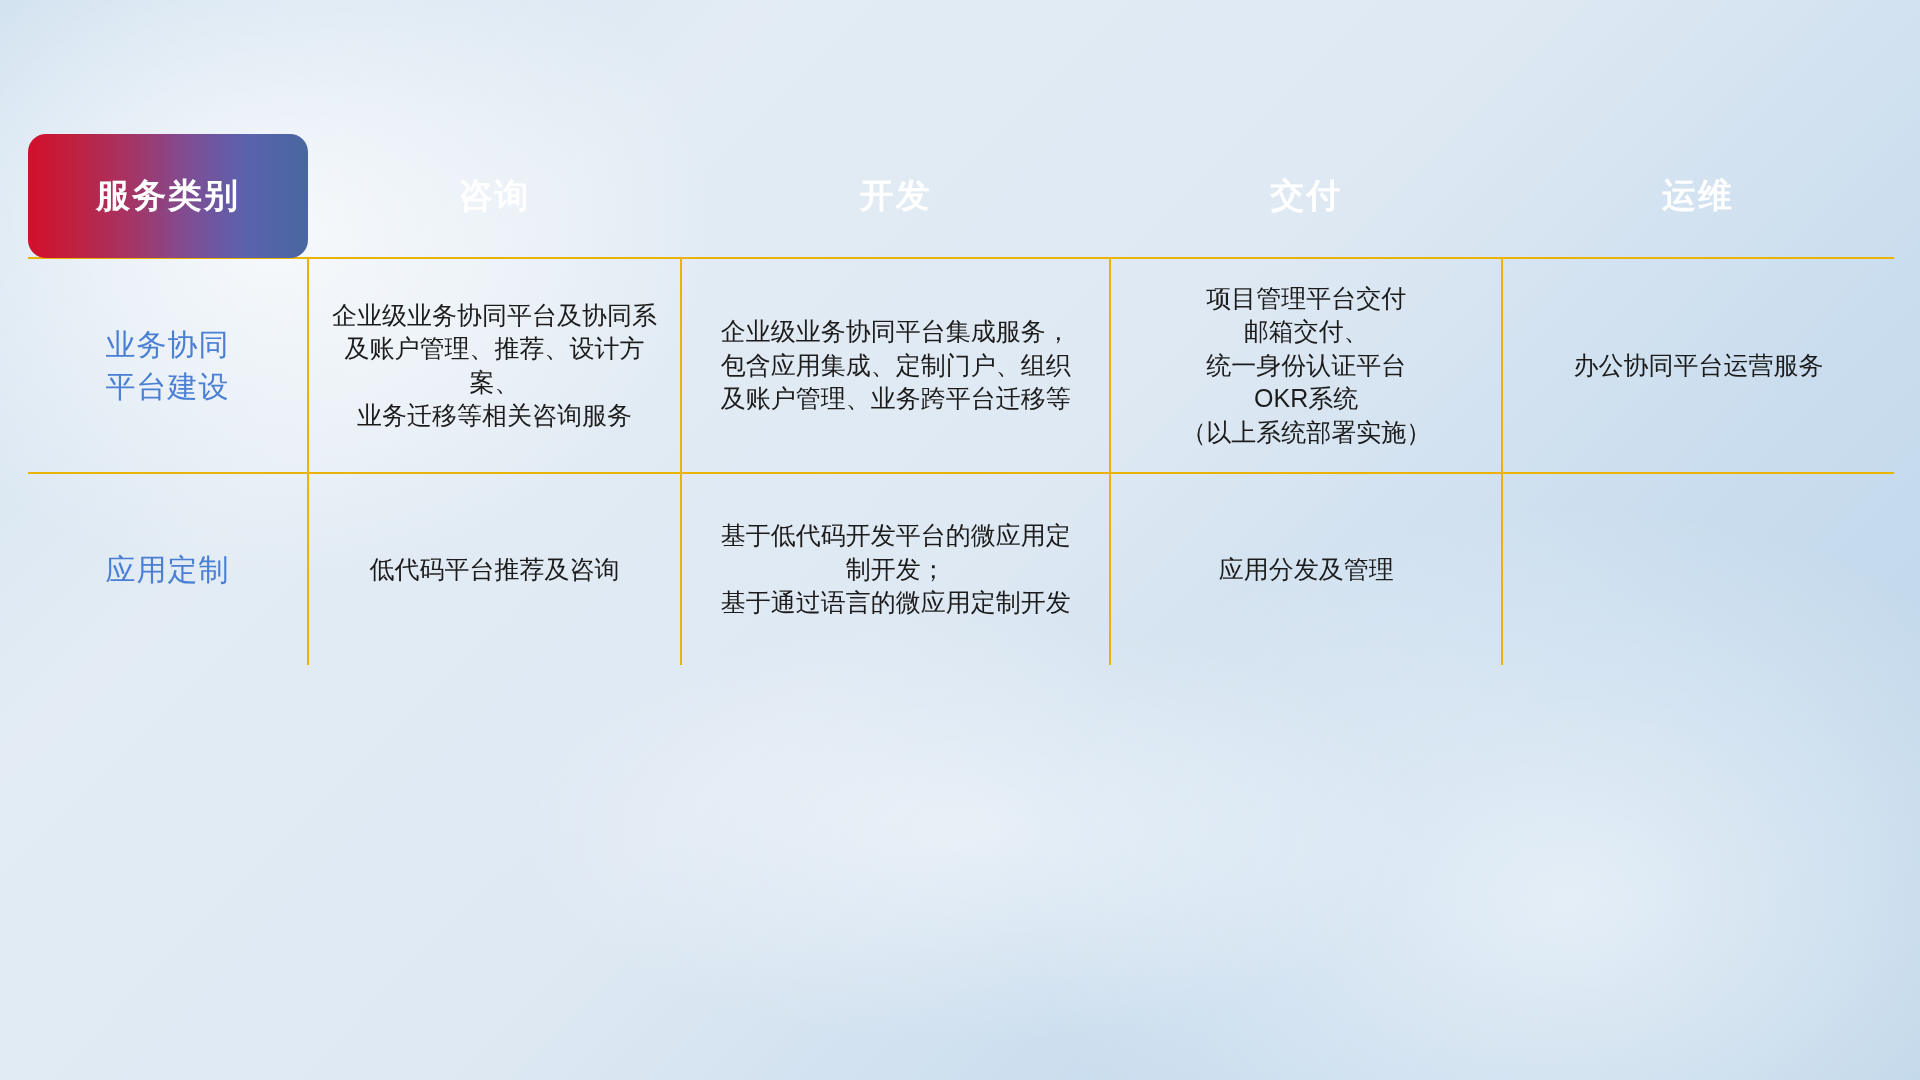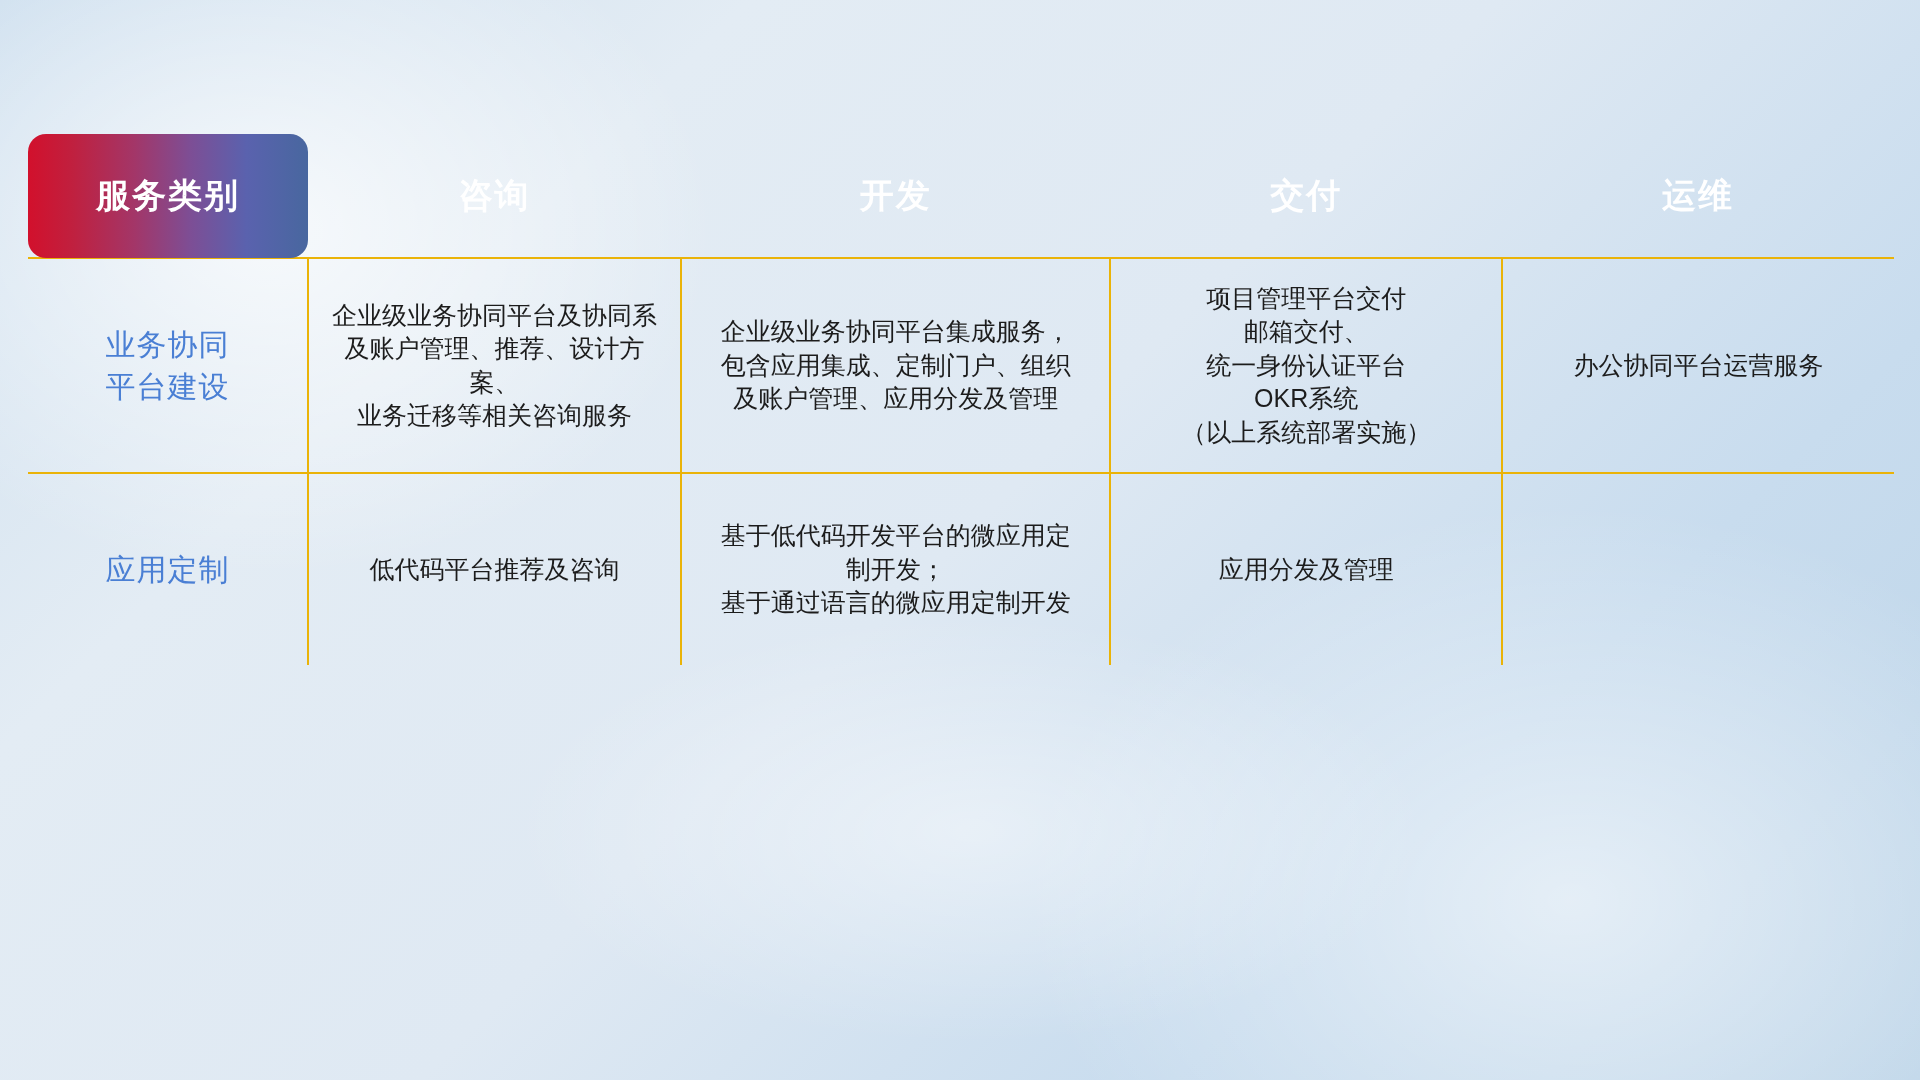--- a/index.html
+++ b/index.html
@@ -156,21 +156,21 @@
 平台建设</span>
         </td>
         <td>
           <span class="cell-text">企业级业务协同平台及协同系
 及账户管理、推荐、设计方案、
 业务迁移等相关咨询服务</span>
         </td>
         <td>
           <span class="cell-text">企业级业务协同平台集成服务，
 包含应用集成、定制门户、组织
-及账户管理、应用分发及管理</span>
+及账户管理、业务跨平台迁移等</span>
         </td>
         <td>
           <span class="cell-text">项目管理平台交付
 邮箱交付、
 统一身份认证平台
 OKR系统
 （以上系统部署实施）</span>
         </td>
         <td>
           <span class="cell-text">办公协同平台运营服务</span>

